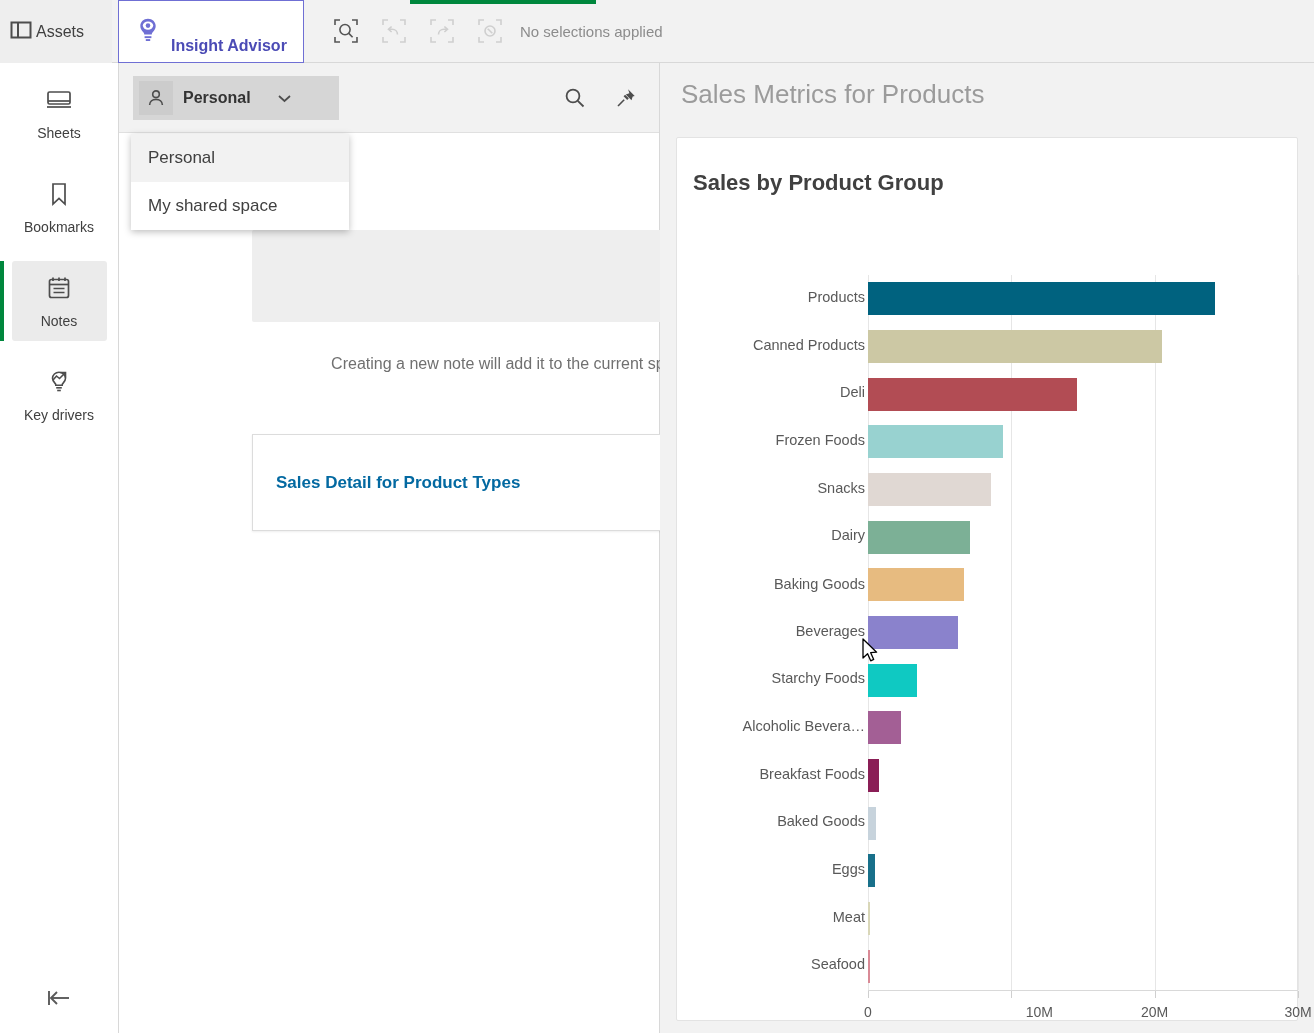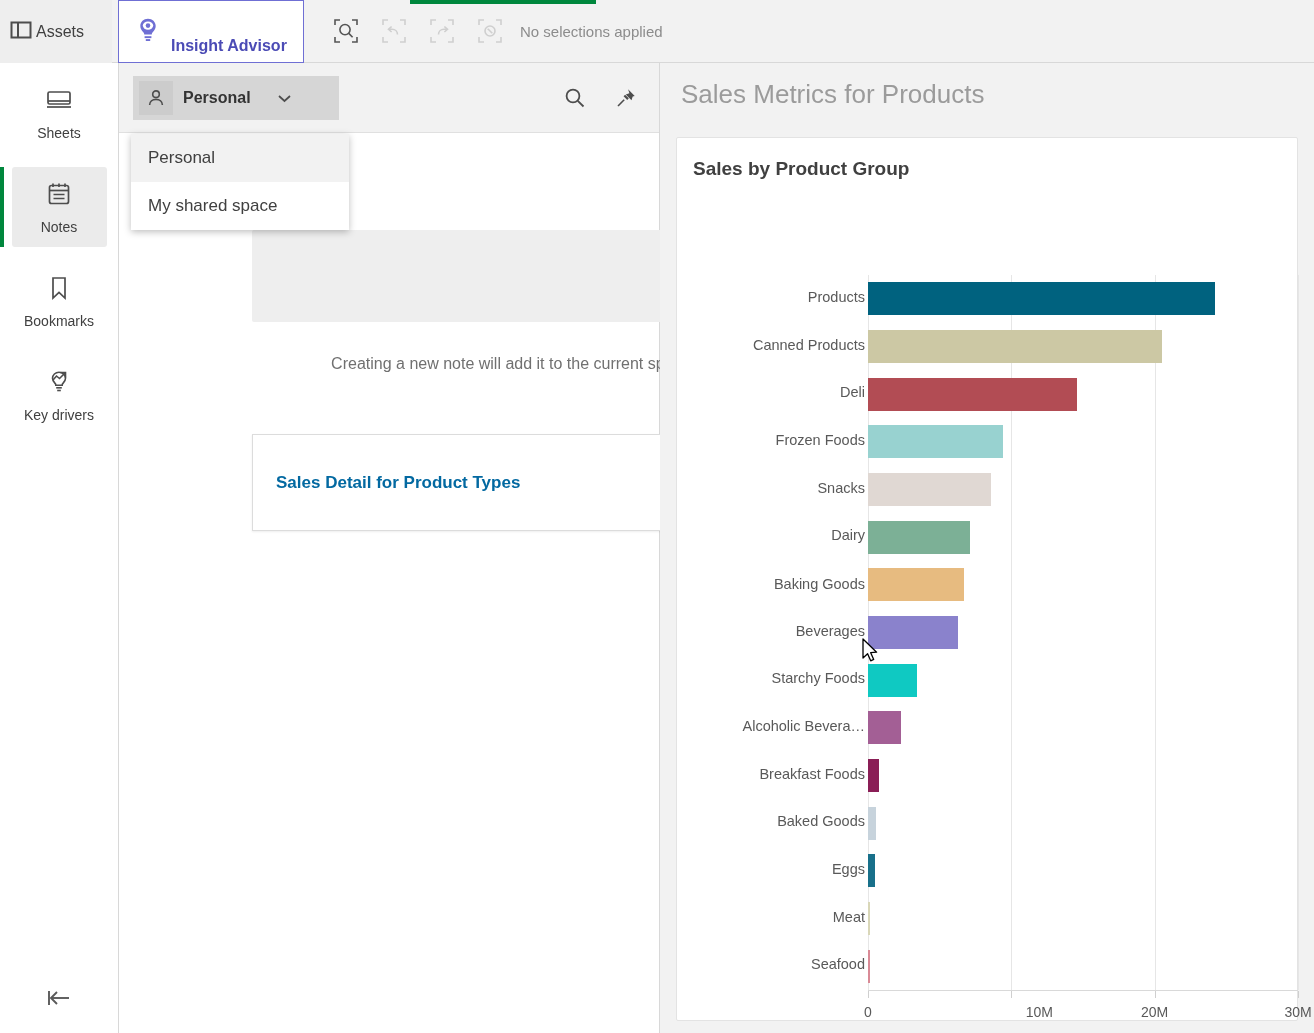--- a/index.html
+++ b/index.html
@@ -156,22 +156,22 @@
   }
   .content-title {
     position: absolute; left: 21px; top: 16px;
     font-size: 26px; color: #9b9b9b;
   }
   .chart-card {
     position: absolute; left: 16px; top: 74px; width: 622px; height: 884px;
     background: #ffffff; border: 1px solid #e3e3e3; border-radius: 2px;
   }
   .chart-title {
-    position: absolute; left: 16px; top: 20px;
-    font-size: 19px; font-weight: bold; color: #404040;
+    position: absolute; left: 16px; top: 32px;
+    font-size: 22px; font-weight: bold; color: #404040;
   }
 
   .plot {
     position: absolute; left: 0; top: 0; width: 622px; height: 884px;
   }
   .axis-line {
     position: absolute; background: #d9d9d9;
   }
   .gridline { position: absolute; width: 1px; background: #e6e6e6; }
   .bar-label {
@@ -266,42 +266,42 @@
       <span>
         <svg width="28" height="26" viewBox="0 0 28 26">
           <rect x="3" y="5" width="22" height="12" rx="1.5" fill="none" stroke="#4d4d4d" stroke-width="1.7"></rect>
           <line x1="3" y1="14" x2="25" y2="14" stroke="#4d4d4d" stroke-width="1.7"></line>
           <line x1="2" y1="20" x2="26" y2="20" stroke="#4d4d4d" stroke-width="1.7"></line>
         </svg>
       </span>
       <span class="lbl">Sheets</span>
     </div>
 
+    <div class="rail-item">
+      <span>
+        <svg width="24" height="26" viewBox="0 0 24 26">
+          <path d="M6 3h12v20l-6-5.6L6 23z" fill="none" stroke="#4d4d4d" stroke-width="1.7"></path>
+        </svg>
+      </span>
+      <span class="lbl">Bookmarks</span>
+    </div>
+
     <div class="rail-item active">
       <span>
         <svg width="26" height="26" viewBox="0 0 26 26">
           <rect x="3.5" y="4.5" width="19" height="18" rx="2" fill="none" stroke="#4d4d4d" stroke-width="1.7"></rect>
           <line x1="3.5" y1="9.5" x2="22.5" y2="9.5" stroke="#4d4d4d" stroke-width="1.7"></line>
           <line x1="7" y1="2.5" x2="7" y2="6" stroke="#4d4d4d" stroke-width="1.7"></line>
           <line x1="13" y1="2.5" x2="13" y2="6" stroke="#4d4d4d" stroke-width="1.7"></line>
           <line x1="19" y1="2.5" x2="19" y2="6" stroke="#4d4d4d" stroke-width="1.7"></line>
           <line x1="7.5" y1="13.5" x2="18.5" y2="13.5" stroke="#4d4d4d" stroke-width="1.5"></line>
           <line x1="7.5" y1="17.5" x2="18.5" y2="17.5" stroke="#4d4d4d" stroke-width="1.5"></line>
         </svg>
       </span>
       <span class="lbl">Notes</span>
-    </div>
-
-    <div class="rail-item">
-      <span>
-        <svg width="24" height="26" viewBox="0 0 24 26">
-          <path d="M6 3h12v20l-6-5.6L6 23z" fill="none" stroke="#4d4d4d" stroke-width="1.7"></path>
-        </svg>
-      </span>
-      <span class="lbl">Bookmarks</span>
     </div>
 
     <div class="rail-item">
       <span>
         <svg width="28" height="26" viewBox="0 0 28 26">
           <path d="M14 3.2c-3.6 0-6.5 2.7-6.5 6 0 2.4 1.4 3.9 2.4 5 0.5 0.6 0.9 1 0.9 1.6v0.4h6.4v-0.4c0-0.6 0.4-1 0.9-1.6 1-1.1 2.4-2.6 2.4-5 0-3.3-2.9-6-6.5-6z" fill="none" stroke="#4d4d4d" stroke-width="1.6"></path>
           <rect x="11.2" y="18" width="5.6" height="1.6" fill="#4d4d4d"></rect>
           <rect x="12.2" y="20.7" width="3.6" height="1.6" fill="#4d4d4d"></rect>
           <polyline points="8,11 11.5,7 14.5,9.5 20,4" fill="none" stroke="#4d4d4d" stroke-width="1.6"></polyline>
           <polyline points="15.5,3.5 20.5,3.5 20.5,8.5" fill="none" stroke="#4d4d4d" stroke-width="1.6"></polyline>

